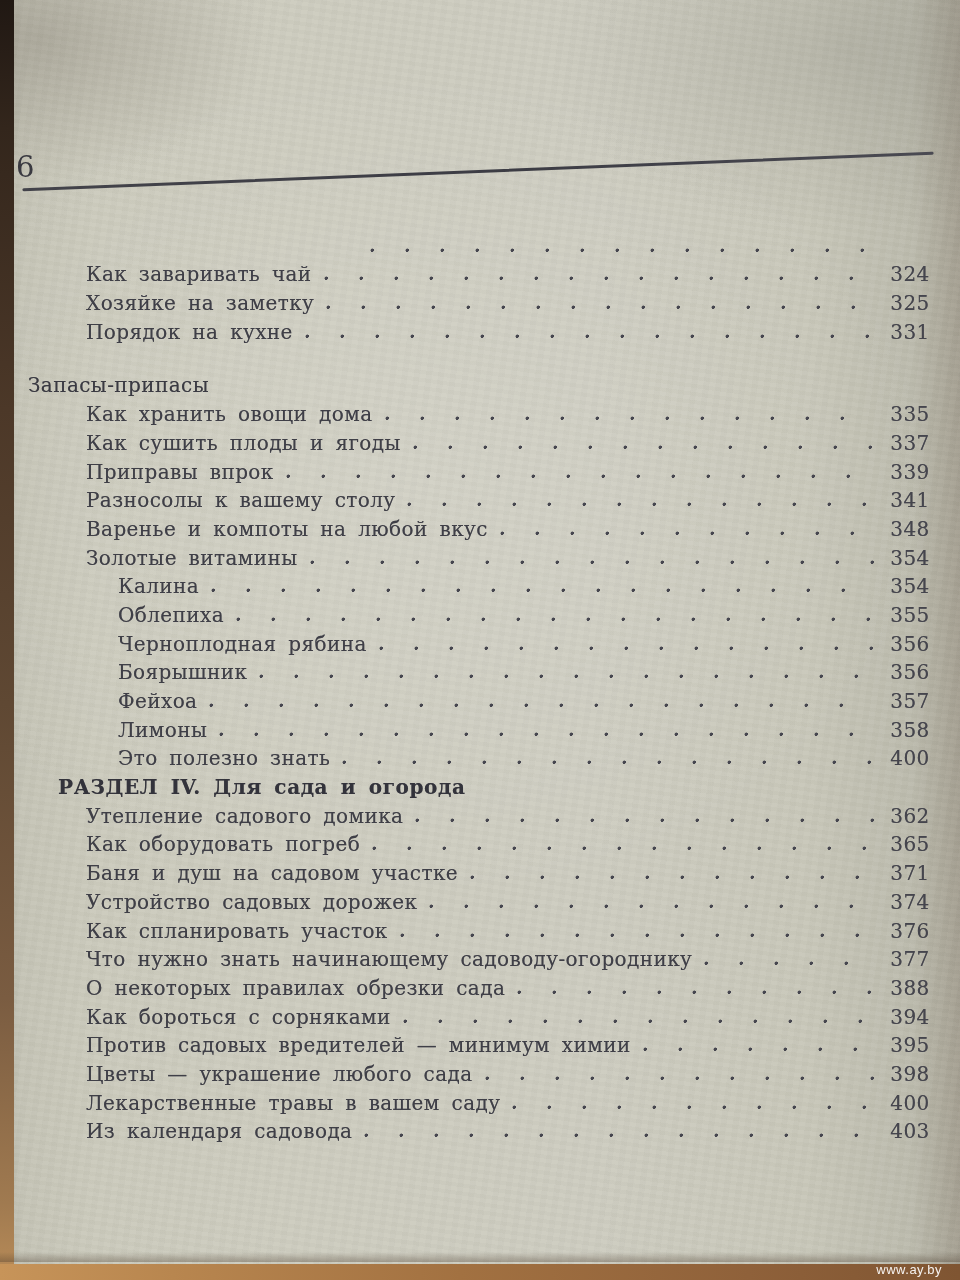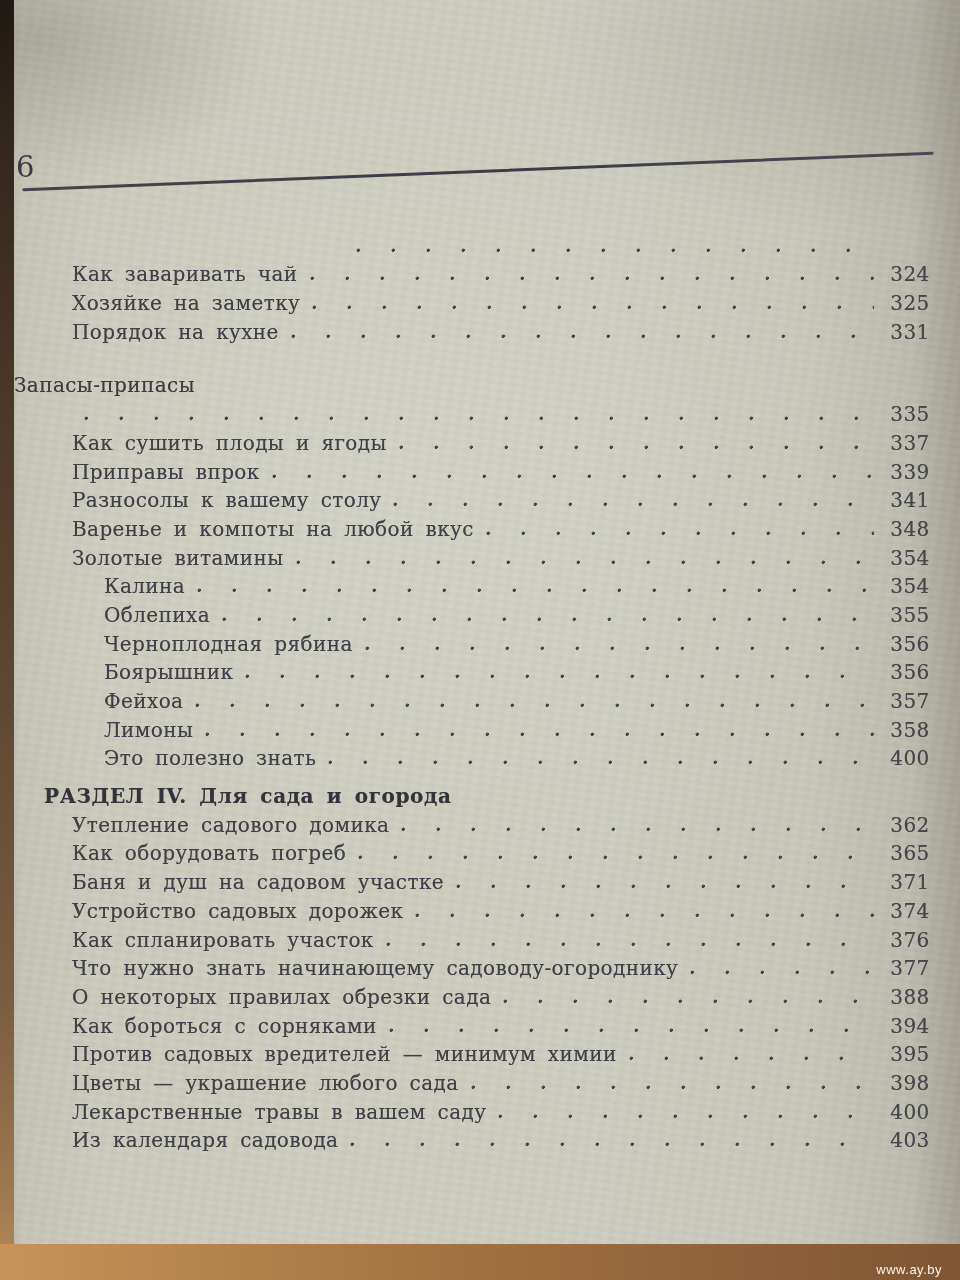--- a/index.html
+++ b/index.html
@@ -19,59 +19,59 @@
       repeating-linear-gradient(98deg, rgba(255,255,255,0.018) 0 6px, rgba(90,90,80,0.018) 6px 12px),
       linear-gradient(90deg,#b3b2a4 0,#c5c4b6 2.2%,#cbcabc 10%,#cdccbf 30%,#cdccc0 62%,#c8c7b9 84%,#bcbbad 95%,#a49f91 100%);
   }
   
   .spine{
     position:absolute;left:0;top:0;width:14px;height:1280px;
     background:linear-gradient(180deg,#201813 0,#33261c 10%,#4c3828 32%,#5f4833 55%,#7a5c41 78%,#a07a50 94%,#b98c58 100%);
   }
   
   .bottom-edge{
-    position:absolute;left:0;bottom:0;width:960px;height:36px;
+    position:absolute;left:0;bottom:0;width:960px;height:16px;
     background:linear-gradient(90deg,#c79459 0,#b8864f 18%,#a27141 48%,#8f613a 78%,#7f5532 100%);
   }
   .bottom-shadow{
     position:absolute;left:0;bottom:18px;width:960px;height:10px;
     background:linear-gradient(180deg,rgba(0,0,0,0) 0,rgba(70,55,40,0.35) 100%);
   }
   
   .folio{
     position:absolute;left:16px;top:150px;
     font-size:29px;color:#3a3a41;letter-spacing:1px;
   }
   .rule{
     position:absolute;left:22px;top:170px;width:912px;height:3px;
     background:linear-gradient(90deg,#43434a 0,#3c3c44 55%,#4a4a52 100%);
     border-radius:2px;
     transform:rotate(-2.3deg);
   }
   
   .toc{
-    position:absolute;left:14px;top:229px;right:0;
+    position:absolute;left:28px;top:229px;right:0;
     padding-right:24px;
     color:#3f3f47;
     font-size:20px;
     word-spacing:5px;
     letter-spacing:.4px;
     text-shadow:0 0 .5px rgba(62,62,72,.55);
   }
   .row{
     height:28.7px;
     display:flex;
     align-items:flex-end;
   }
   .row .title{white-space:nowrap;}
   .row.entry  {padding-left:58px;}
   .row.sub    {padding-left:90px;}
   .row.wrap   {padding-left:330px;}
   .row.part   {margin-top:25px;color:#3a3a42;}
-  .row.section{padding-left:30px;margin-top:9px;font-weight:bold;color:#33333b;letter-spacing:.6px;}
+  .row.section{padding-left:30px;font-weight:bold;color:#33333b;letter-spacing:.6px;}
   .leader{
     flex:1;
     height:7px;
     margin:0 10px 4px 12px;
     background-image:radial-gradient(circle at 2.2px 3.2px,#46464f 1.5px,rgba(0,0,0,0) 1.9px);
     background-size:35px 7px;
     background-repeat:repeat-x;
     background-position:0 0;
   }
   .num{
@@ -114,20 +114,21 @@
       <div class="row entry">
         <span class="title">Порядок на кухне</span>
         <span class="leader"></span>
         <span class="num">331</span>
       </div>
       <div class="row part">
         <span class="title">Запасы-припасы</span>
         <span class="num"></span>
       </div>
       <div class="row entry">
+        <span class="title">Как хранить овощи дома</span>
         <span class="leader"></span>
         <span class="num">335</span>
       </div>
       <div class="row entry">
         <span class="title">Как сушить плоды и ягоды</span>
         <span class="leader"></span>
         <span class="num">337</span>
       </div>
       <div class="row entry">
         <span class="title">Приправы впрок</span>

